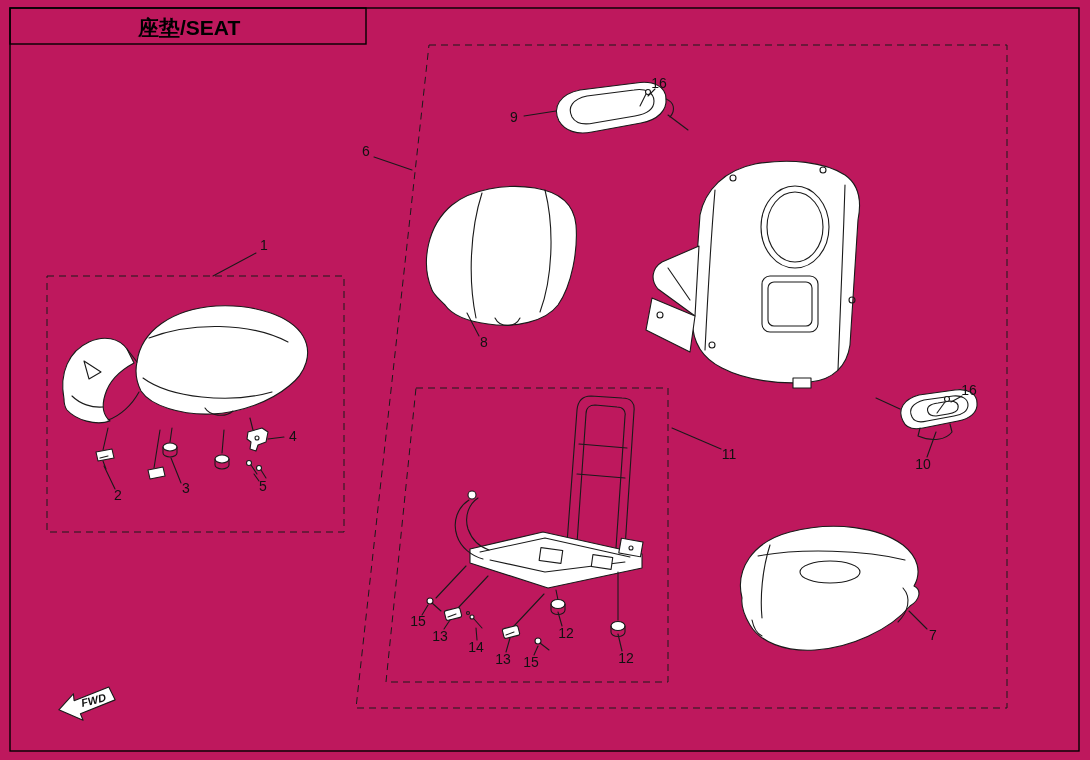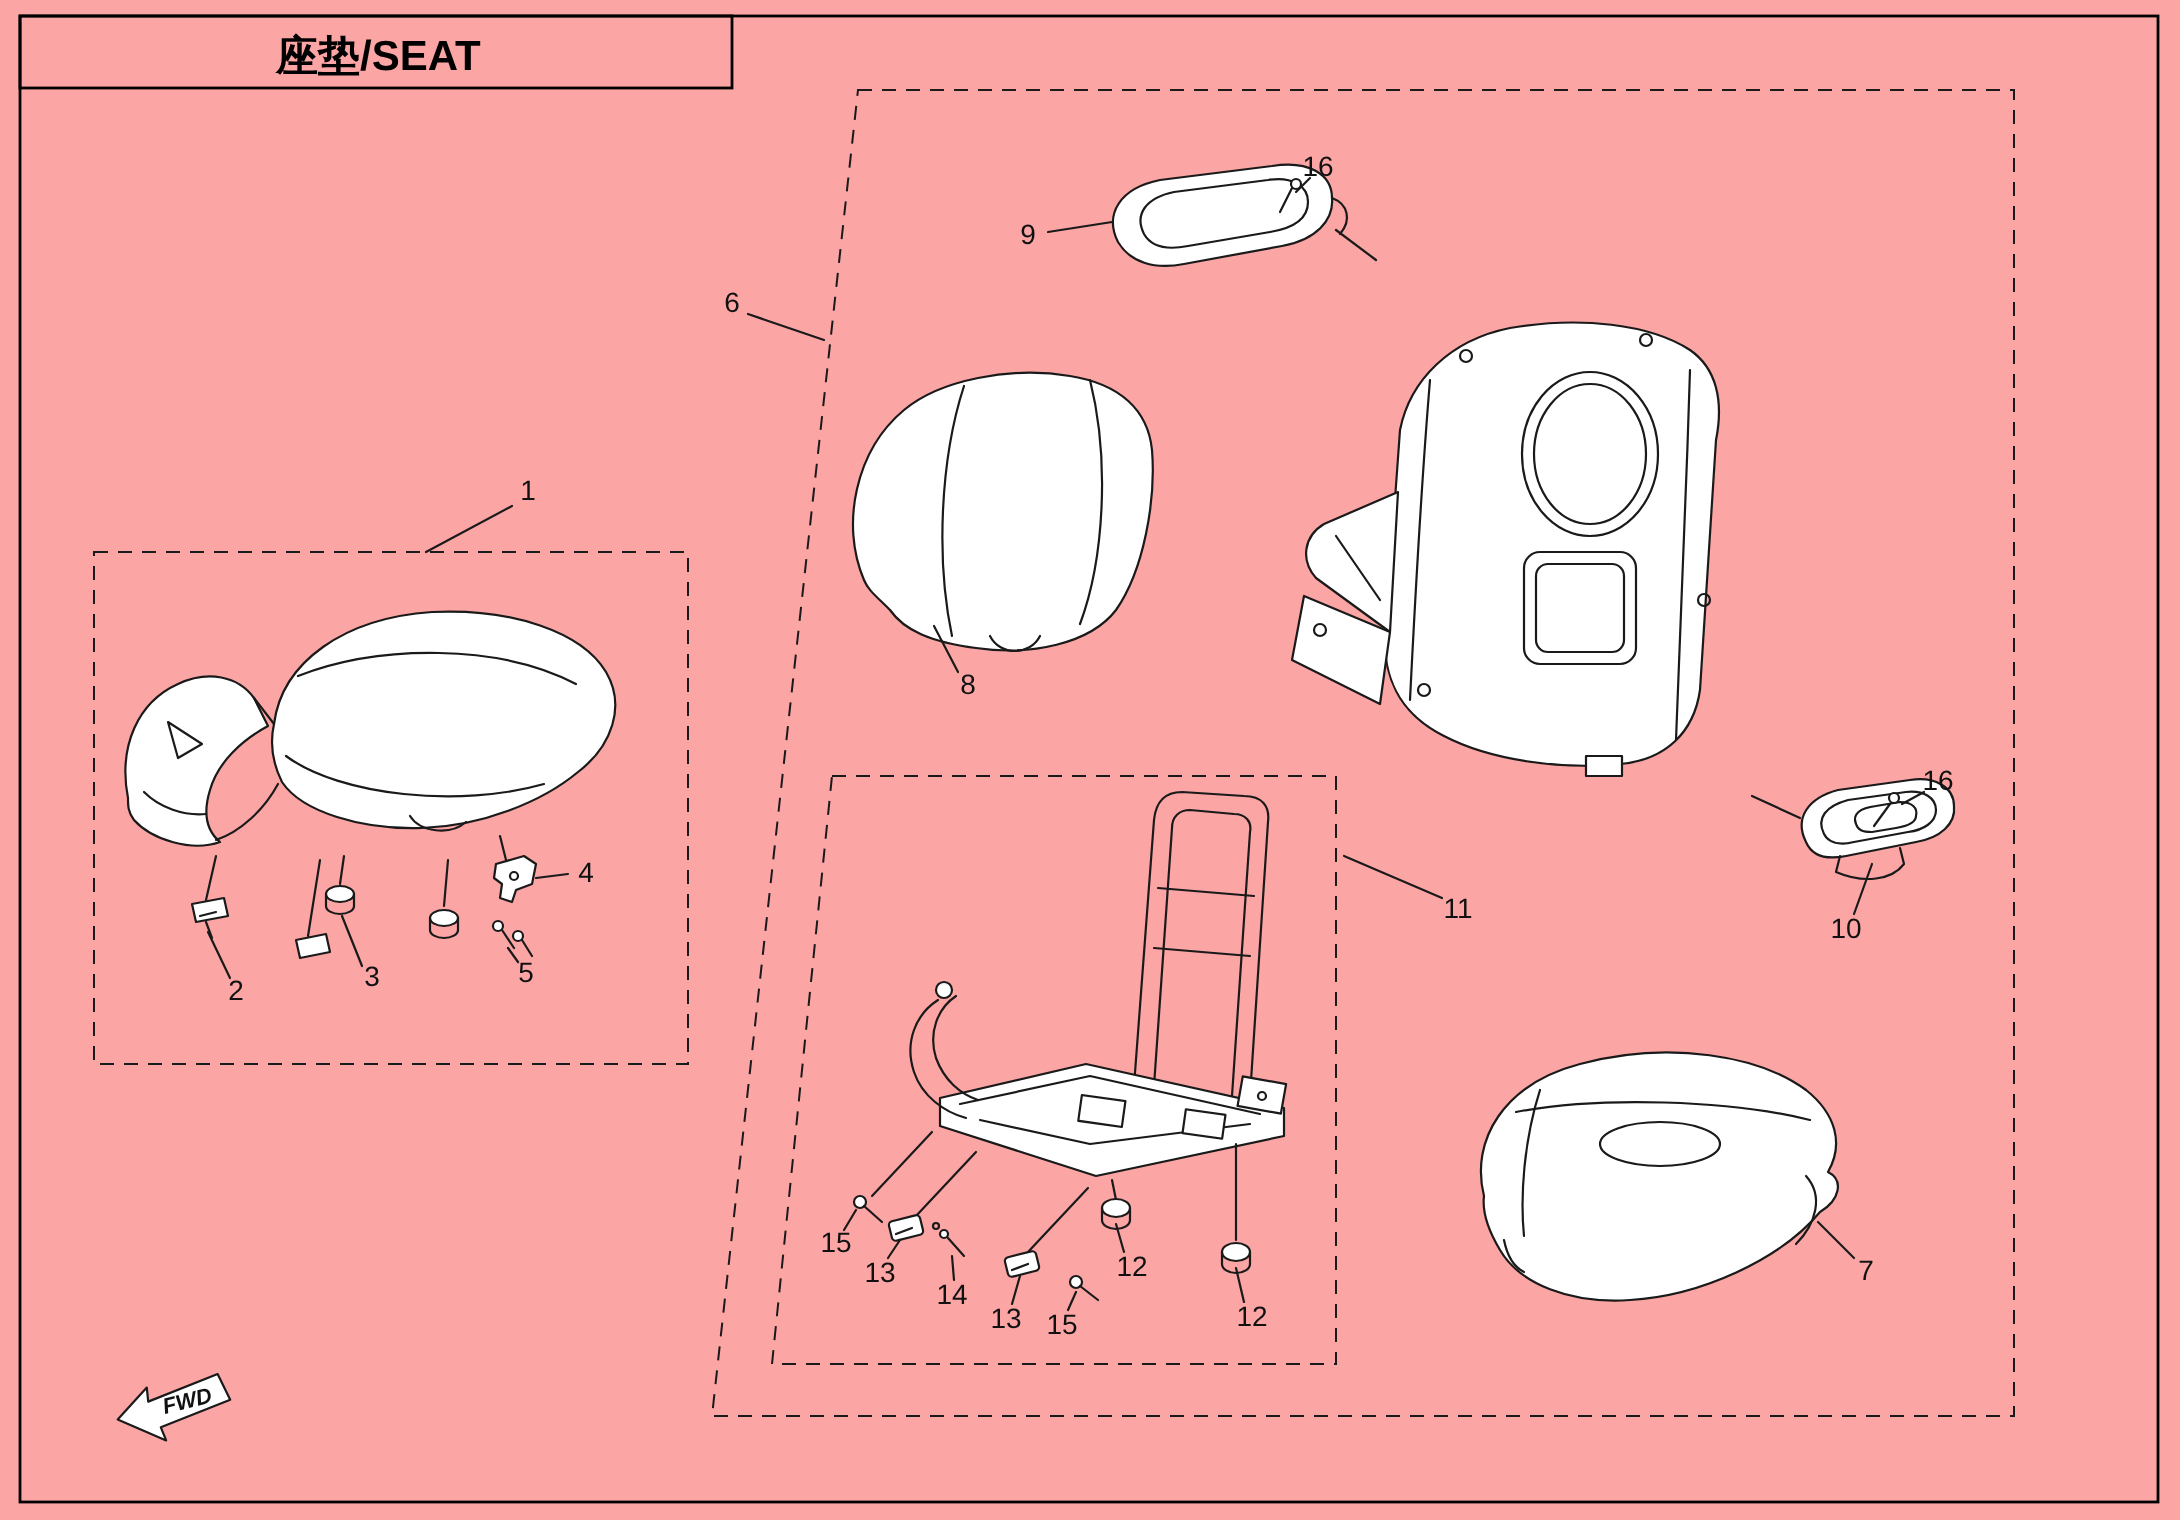--- a/index.html
+++ b/index.html
@@ -1,17 +1,17 @@
 <!DOCTYPE html>
 <html><head>
 <meta charset="utf-8">
 <style>
   html,body{margin:0;padding:0;background:#f2f2f2;}
   .page{
-    position:relative;width:1090px;height:760px;background:#fca5a5;
+    position:relative;width:1090px;height:760px;background:#be185d;
     font-family:"Liberation Sans",sans-serif;overflow:hidden;
   }
   svg{display:block}
   .ln{fill:none;stroke:#1a1a1a;stroke-width:1.1;stroke-linecap:round;stroke-linejoin:round}
   .fw{fill:#ffffff}
   .dash{fill:none;stroke:#1a1a1a;stroke-width:1;stroke-dasharray:7 5}
   .frame{fill:none;stroke:#000000;stroke-width:1.4}
   .callout{font-size:14px;fill:#111111;text-anchor:middle;font-family:"Liberation Sans",sans-serif}
   .title-text{font-size:21px;font-weight:bold;fill:#000000;font-family:"Liberation Sans",sans-serif}
   .fwd-text{font-size:11px;font-weight:bold;font-style:italic;fill:#111;text-anchor:middle;font-family:"Liberation Sans",sans-serif}

